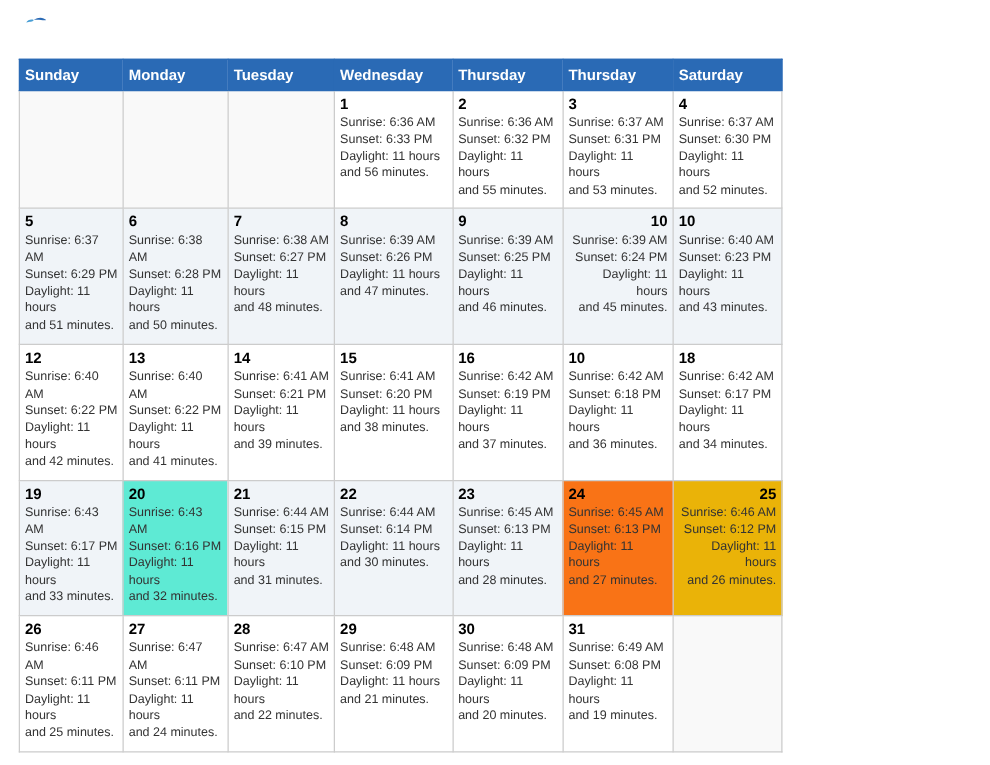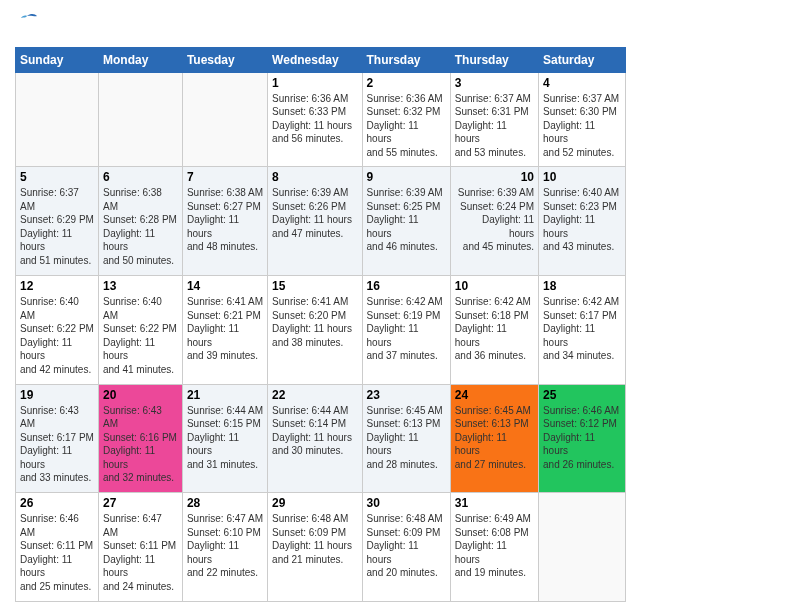--- a/index.html
+++ b/index.html
@@ -210,41 +210,41 @@
           <td>
             <span class="day-num">18</span>
             <div class="cell-text">Sunrise: 6:42 AM<br>Sunset: 6:17 PM<br>Daylight: 11 hours<br>and 34 minutes.<br></div>
           </td>
         </tr>
         <tr>
           <td style="background: rgb(240, 244, 248);">
             <span class="day-num">19</span>
             <div class="cell-text">Sunrise: 6:43 AM<br>Sunset: 6:17 PM<br>Daylight: 11 hours<br>and 33 minutes.<br></div>
           </td>
-          <td style="background: #ec4899;">
+          <td style="background: #5eead4;">
             <span class="day-num">20</span>
             <div class="cell-text">Sunrise: 6:43 AM<br>Sunset: 6:16 PM<br>Daylight: 11 hours<br>and 32 minutes.<br></div>
           </td>
           <td style="background: rgb(240, 244, 248); margin-top: 16px;">
             <span class="day-num">21</span>
             <div class="cell-text">Sunrise: 6:44 AM<br>Sunset: 6:15 PM<br>Daylight: 11 hours<br>and 31 minutes.<br></div>
           </td>
           <td style="background: rgb(240, 244, 248);">
             <span class="day-num">22</span>
             <div class="cell-text">Sunrise: 6:44 AM<br>Sunset: 6:14 PM<br>Daylight: 11 hours<br>and 30 minutes.<br></div>
           </td>
           <td style="background: rgb(240, 244, 248);">
             <span class="day-num">23</span>
             <div class="cell-text">Sunrise: 6:45 AM<br>Sunset: 6:13 PM<br>Daylight: 11 hours<br>and 28 minutes.<br></div>
           </td>
           <td style="background: #f97316;">
             <span class="day-num">24</span>
             <div class="cell-text">Sunrise: 6:45 AM<br>Sunset: 6:13 PM<br>Daylight: 11 hours<br>and 27 minutes.<br></div>
           </td>
-          <td style="background: #22c55e;">
+          <td style="background: #eab308; text-align: right;">
             <span class="day-num">25</span>
             <div class="cell-text">Sunrise: 6:46 AM<br>Sunset: 6:12 PM<br>Daylight: 11 hours<br>and 26 minutes.<br></div>
           </td>
         </tr>
         <tr>
           <td>
             <span class="day-num">26</span>
             <div class="cell-text">Sunrise: 6:46 AM<br>Sunset: 6:11 PM<br>Daylight: 11 hours<br>and 25 minutes.<br></div>
           </td>
           <td>

